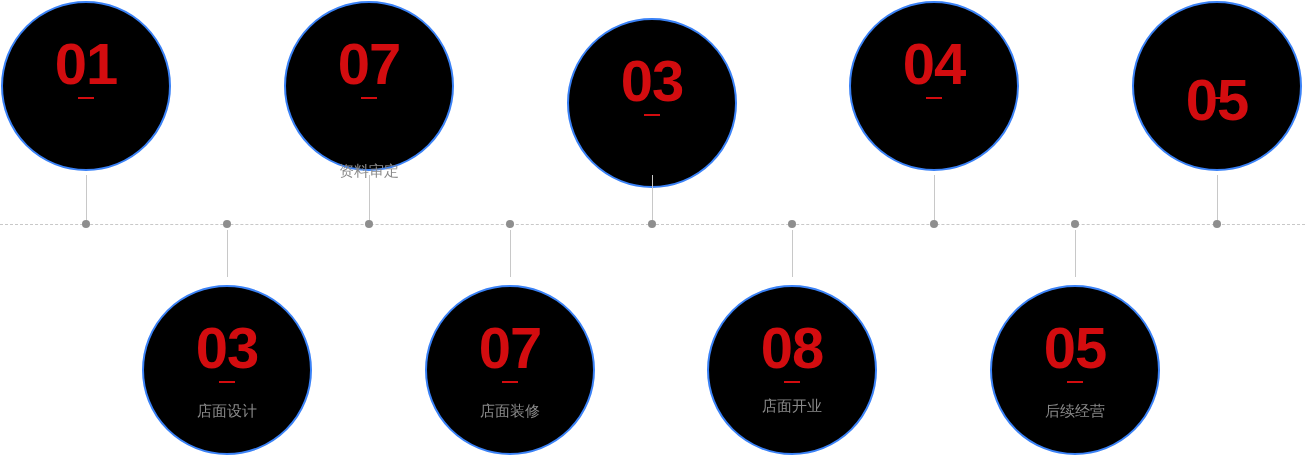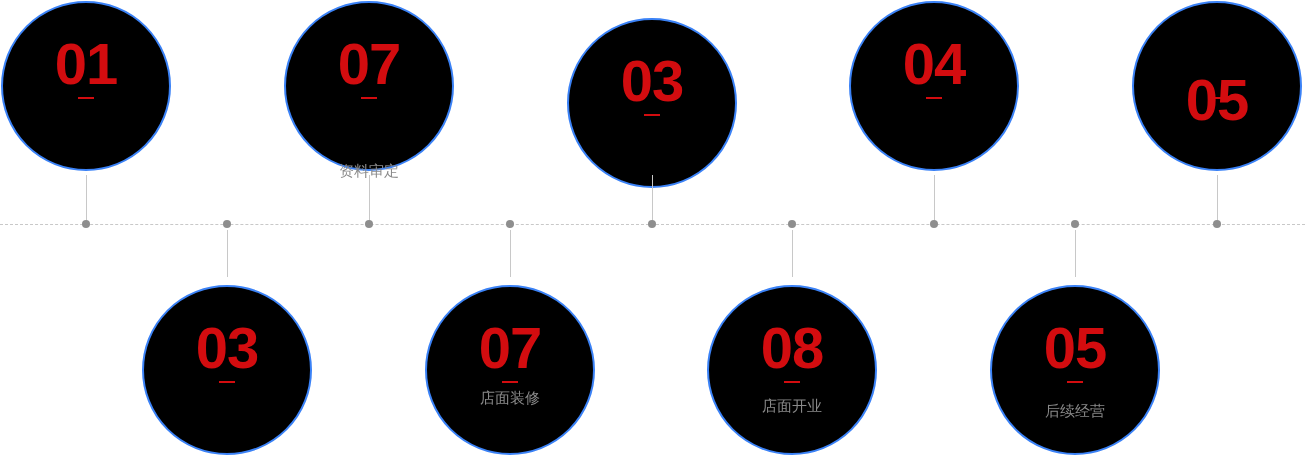--- a/index.html
+++ b/index.html
@@ -71,30 +71,31 @@
   <div class="connector" style="left:0;top:175px;height:47px;"></div>
   <div class="dot" style="left:-4px;top:220px;"></div>
 </div>
 
 <div class="step" style="left:227px;top:0;">
   <div class="dot" style="left:-4px;top:220px;"></div>
   <div class="connector" style="left:0;top:230px;height:47px;"></div>
   <div class="circle" style="left:-85px;top:285px;">
     <div class="num" style="top:32px;">03</div>
     <div class="dash" style="top:94px;"></div>
+    <div class="label" style="top:115px;">店面设计</div>
   </div>
 </div>
 
 <div class="step" style="left:510px;top:0;">
   <div class="dot" style="left:-4px;top:220px;"></div>
   <div class="connector" style="left:0;top:230px;height:47px;"></div>
   <div class="circle" style="left:-85px;top:285px;">
     <div class="num" style="top:32px;">07</div>
     <div class="dash" style="top:94px;"></div>
-    <div class="label" style="top:102px;">店面装修</div>
+    <div class="label" style="top:115px;">店面装修</div>
   </div>
 </div>
 
 <div class="step" style="left:792px;top:0;">
   <div class="dot" style="left:-4px;top:220px;"></div>
   <div class="connector" style="left:0;top:230px;height:47px;"></div>
   <div class="circle" style="left:-85px;top:285px;">
     <div class="num" style="top:32px;">08</div>
     <div class="dash" style="top:94px;"></div>
     <div class="label" style="top:110px;">店面开业</div>

